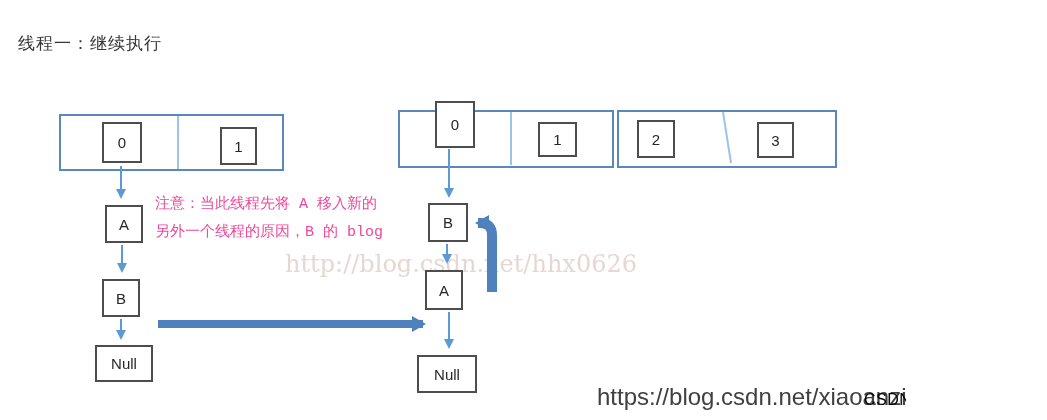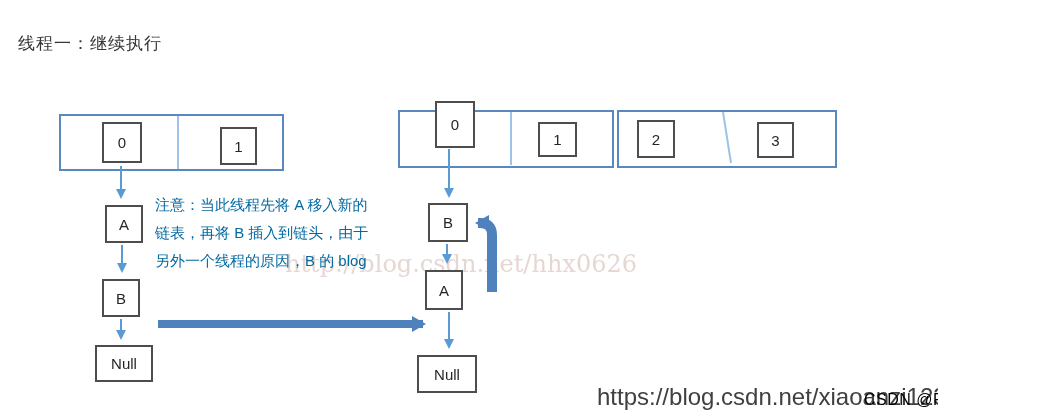--- a/index.html
+++ b/index.html
@@ -2,21 +2,20 @@
 <html><head>
 <meta charset="utf-8">
 <style>
   html,body{margin:0;padding:0;background:#ffffff;}
   #canvas{
     position:relative;
     width:906px;height:420px;
     background:#ffffff;
     overflow:hidden;
     font-family:"Liberation Sans",sans-serif;
-    padding-left:32px;
   }
   .abs{position:absolute;}
   
   #title{
     left:18px;top:32px;
     font-size:17px;color:#383838;
     letter-spacing:1px;
     z-index:2;
   }
   
@@ -44,22 +43,22 @@
   #ra3{left:757px;top:122px;width:33px;height:32px;}
   #lcA{left:105px;top:205px;width:34px;height:34px;}
   #lcB{left:102px;top:279px;width:34px;height:34px;}
   #lcNull{left:95px;top:345px;width:54px;height:33px;}
   #rcB{left:428px;top:203px;width:36px;height:35px;}
   #rcA{left:425px;top:270px;width:34px;height:36px;}
   #rcNull{left:417px;top:355px;width:56px;height:34px;}
   
   #note{
     left:155px;top:191px;width:300px;
-    font-family:Liberation Sans, sans-serif;
-    font-size:15px;line-height:28px;color:#0369a1;
+    font-family:Liberation Mono, monospace;
+    font-size:15px;line-height:28px;color:#ec4899;
     z-index:2;
   }
   
   #arrows{left:0;top:0;z-index:3;pointer-events:none;}
   
   .wm{z-index:1;white-space:nowrap;}
   #wm-center{
     left:285px;top:250px;
     font-family:"DejaVu Serif","Liberation Serif",serif;
     font-size:24px;color:#e7d7d2;
@@ -96,21 +95,20 @@
   <div id="lcA" class="abs sq">A</div>
   <div id="lcB" class="abs sq">B</div>
   <div id="lcNull" class="abs sq">Null</div>
 
   <div id="rcB" class="abs sq">B</div>
   <div id="rcA" class="abs sq">A</div>
   <div id="rcNull" class="abs sq">Null</div>
 
   <div id="note" class="abs">
     <div>注意：当此线程先将 A 移入新的</div>
-    <div>链表，再将 B 插入到链头，由于</div>
     <div>另外一个线程的原因，B 的 blog</div>
   </div>
 
   <div id="wm-center" class="abs wm">http://blog.csdn.net/hhx0626</div>
   <div id="wm-bottom-url" class="abs wm">https://blog.csdn.net/xiaoanzi123</div>
   <div id="wm-handle" class="abs wm">CSDN @PY_XAT_SFZL</div>
 
   <svg id="arrows" class="abs" width="1047" height="420" viewBox="0 0 1047 420">
     <defs>
       <marker id="mthin" markerUnits="userSpaceOnUse" markerWidth="12" markerHeight="12" refX="8" refY="5" orient="auto">

